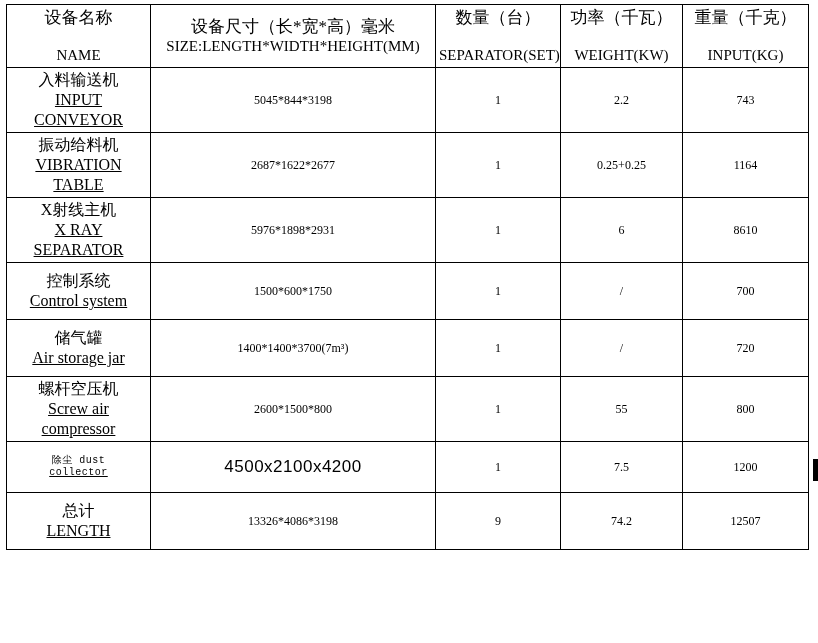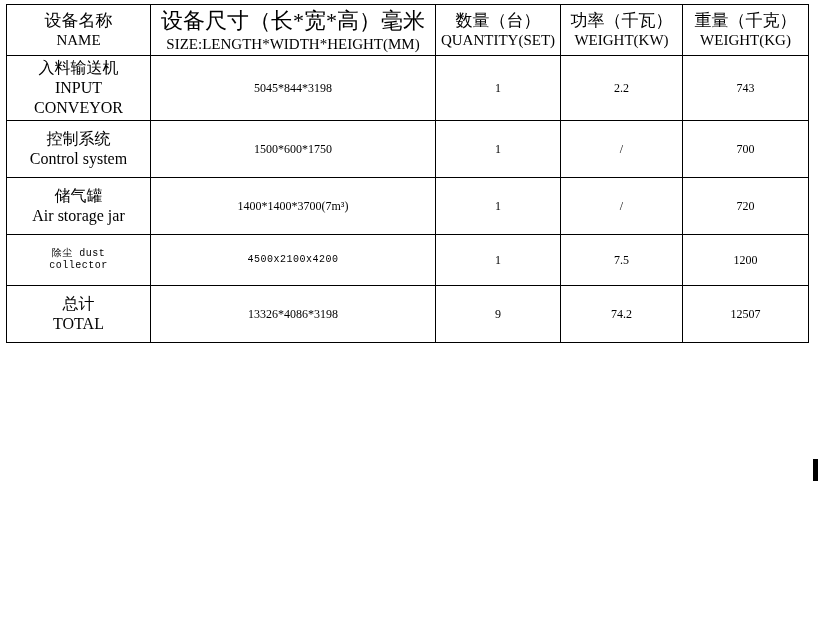--- a/index.html
+++ b/index.html
@@ -40,43 +40,43 @@
   col.c-qty    { width: 125px; }
   col.c-power  { width: 122px; }
   col.c-weight { width: 126px; }
 
   .hdr td {
     font-size: 17px;
     padding-top: 5px;
     padding-bottom: 5px;
   }
   .hdr .cn { font-size: 17px; }
-  .hdr .en { font-size: 15px; }
-  .hdr .size-cn { font-size: 22px; }
+  .hdr .en { font-size: 15px; margin-top: 18px; }
+  .hdr .size-cn { font-size: 17px; }
   .hdr .size-en { font-size: 15px; }
 
   .cell-name {
     font-size: 16px;
     margin-top: 41px;
   }
   .cell-name .cn { display: block; }
-  .cell-name .en { display: block; }
+  .cell-name .en { display: block; text-decoration: underline; }
 
   .cell-val {
     font-size: 12px;
   }
   .small-name .cn,
   .small-name .en {
     font-family: "Liberation Mono", monospace;
     font-size: 10px;
     letter-spacing: 0.5px;
   }
   .small-size {
-    font-family: Liberation Mono, monospace;
-    font-size: 10px;
+    font-family: Liberation Sans, sans-serif;
+    font-size: 17px;
     letter-spacing: 0.5px;
   }
   .r-tall td { height: 56px; }
   .r-med td { height: 52px; }
   .r-short td { height: 46px; }
 
   .edge-mark {
     position: absolute;
     right: 0px;
     top: 455px;
@@ -103,44 +103,64 @@
         <td>
           <div class="cn">设备名称</div>
           <div class="en">NAME</div>
         </td>
         <td>
           <div class="size-cn">设备尺寸（长*宽*高）毫米</div>
           <div class="size-en">SIZE:LENGTH*WIDTH*HEIGHT(MM)</div>
         </td>
         <td>
           <div class="cn">数量（台）</div>
-          <div class="en">QUANTITY(SET)</div>
+          <div class="en">SEPARATOR(SET)</div>
         </td>
         <td>
           <div class="cn">功率（千瓦）</div>
           <div class="en">WEIGHT(KW)</div>
         </td>
         <td>
           <div class="cn">重量（千克）</div>
-          <div class="en">WEIGHT(KG)</div>
+          <div class="en">INPUT(KG)</div>
         </td>
       </tr>
 
       <tr class="r-tall">
         <td class="cell-name">
           <span class="cn">入料输送机</span>
           <span class="en">INPUT CONVEYOR</span>
         </td>
         <td class="cell-val">5045*844*3198</td>
         <td class="cell-val">1</td>
         <td class="cell-val">2.2</td>
         <td class="cell-val">743</td>
       </tr>
 
-
+      <tr class="r-tall">
+        <td class="cell-name">
+          <span class="cn">振动给料机</span>
+          <span class="en">VIBRATION TABLE</span>
+        </td>
+        <td class="cell-val">2687*1622*2677</td>
+        <td class="cell-val">1</td>
+        <td class="cell-val">0.25+0.25</td>
+        <td class="cell-val">1164</td>
+      </tr>
+
+      <tr class="r-tall">
+        <td class="cell-name">
+          <span class="cn">X射线主机</span>
+          <span class="en">X RAY SEPARATOR</span>
+        </td>
+        <td class="cell-val">5976*1898*2931</td>
+        <td class="cell-val">1</td>
+        <td class="cell-val">6</td>
+        <td class="cell-val">8610</td>
+      </tr>
 
 
       <tr class="r-med">
         <td class="cell-name">
           <span class="cn">控制系统</span>
           <span class="en">Control system</span>
         </td>
         <td class="cell-val">1500*600*1750</td>
         <td class="cell-val">1</td>
         <td class="cell-val">/</td>
@@ -151,36 +171,46 @@
         <td class="cell-name">
           <span class="cn">储气罐</span>
           <span class="en">Air storage jar</span>
         </td>
         <td class="cell-val">1400*1400*3700(7m³)</td>
         <td class="cell-val">1</td>
         <td class="cell-val">/</td>
         <td class="cell-val">720</td>
       </tr>
 
+      <tr class="r-tall">
+        <td class="cell-name">
+          <span class="cn">螺杆空压机</span>
+          <span class="en">Screw air compressor</span>
+        </td>
+        <td class="cell-val">2600*1500*800</td>
+        <td class="cell-val">1</td>
+        <td class="cell-val">55</td>
+        <td class="cell-val">800</td>
+      </tr>
 
       <tr class="r-short">
         <td class="cell-name small-name">
           <span class="cn">除尘 dust</span>
           <span class="en">collector</span>
         </td>
         <td class="cell-val small-size">4500x2100x4200</td>
         <td class="cell-val">1</td>
         <td class="cell-val">7.5</td>
         <td class="cell-val">1200</td>
       </tr>
 
       <tr class="r-med">
         <td class="cell-name">
           <span class="cn">总计</span>
-          <span class="en">TOTAL</span>
+          <span class="en">LENGTH</span>
         </td>
         <td class="cell-val">13326*4086*3198</td>
         <td class="cell-val">9</td>
         <td class="cell-val">74.2</td>
         <td class="cell-val">12507</td>
       </tr>
     </tbody>
   </table>
 
   <div class="edge-mark"></div>

